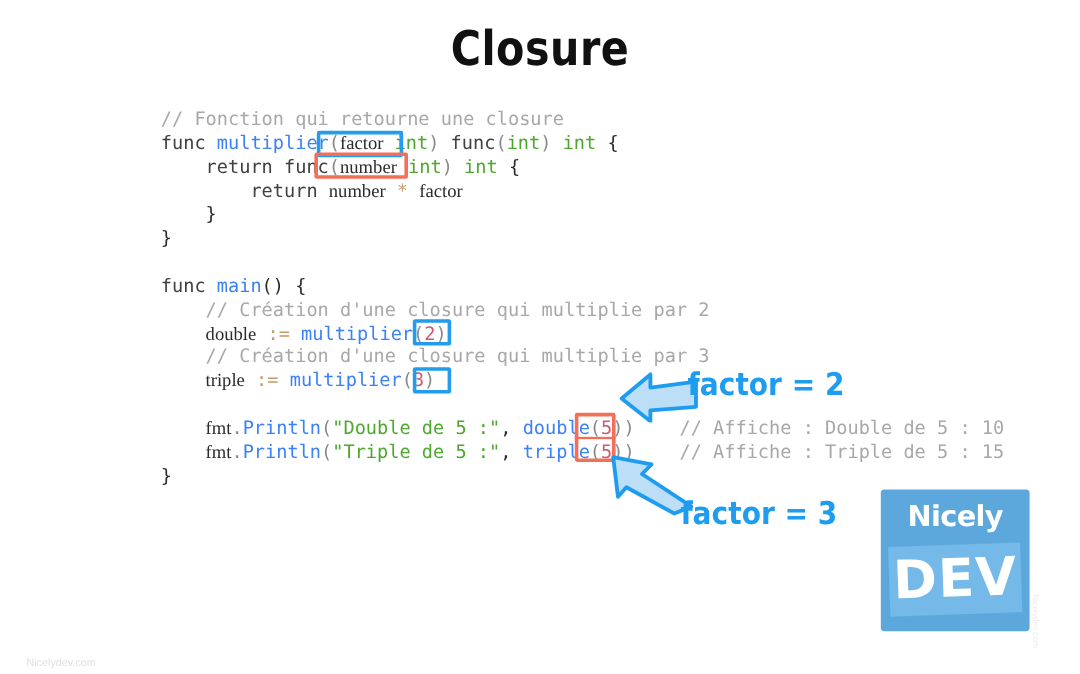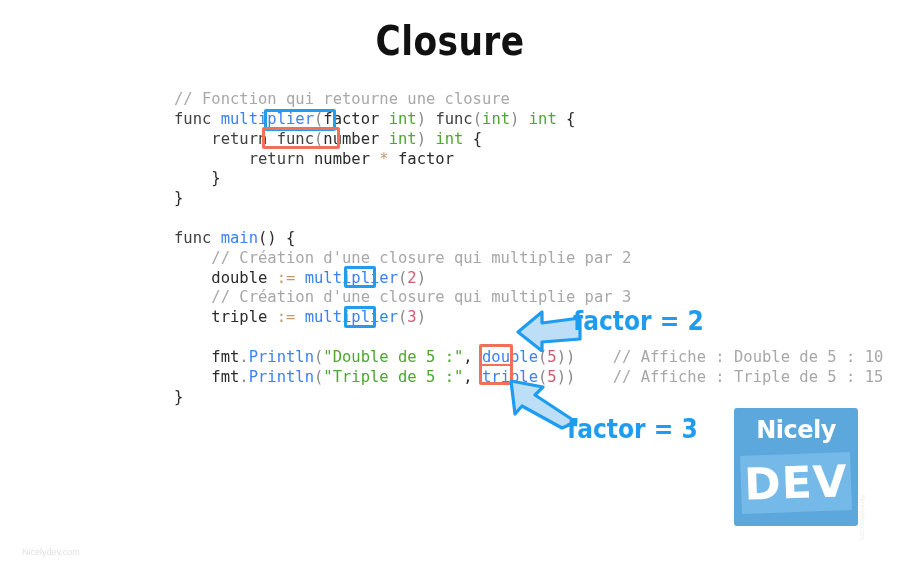--- a/index.html
+++ b/index.html
@@ -35,32 +35,32 @@
   #code-block {
     position: absolute;
     left: 134px;
     top: 90px;
     font-family: "DejaVu Sans Mono", monospace;
     font-size: 15.5px;
     line-height: 19.85px;
     white-space: pre;
     color: #2b2b2b;
   }
-  .code-line { height: 19.85px; position: relative; margin-left: 40px; }
+  .code-line { height: 19.85px; position: relative; }
 
   .tok-kw      { color: #404040; }
   .tok-fn      { color: #3b82f6; }
   .tok-str     { color: #4ea72e; }
   .tok-com     { color: #a8a8a8; }
   .tok-type    { color: #4ea72e; text-align: center; }
   .tok-num     { color: #d05a6e; }
   .tok-op      { color: #c49a6c; }
   .tok-plain   { color: #2b2b2b; }
   .tok-punct   { color: #8a8a8a; }
-  .tok-ident   { color: #2b2b2b; }
+  .tok-ident   { color: #2b2b2b; font-family: Liberation Serif, serif; }
 
   
   .hl-blue {
     position: absolute;
     border: 3px solid #229ceb;
     border-radius: 2px;
     box-sizing: border-box;
     pointer-events: none;
   }
   .hl-red {

